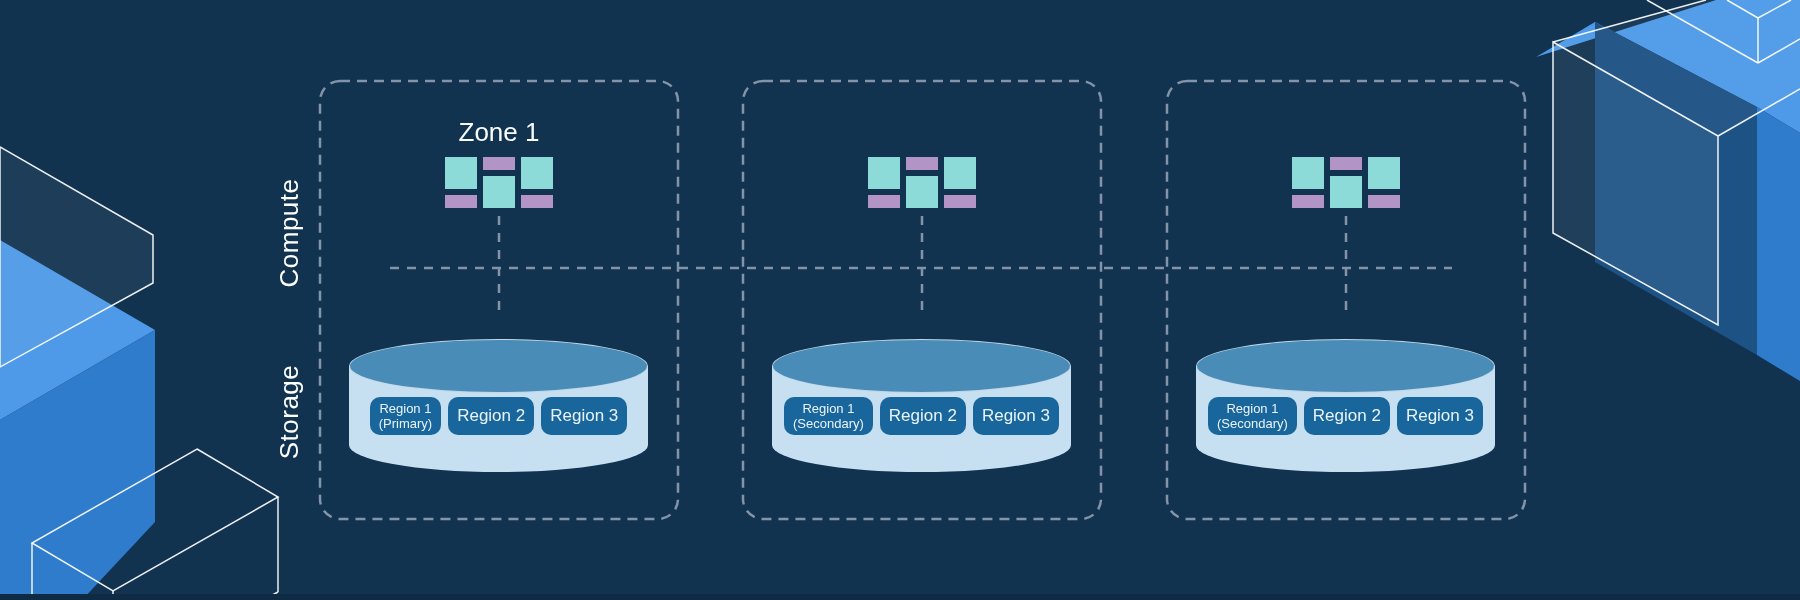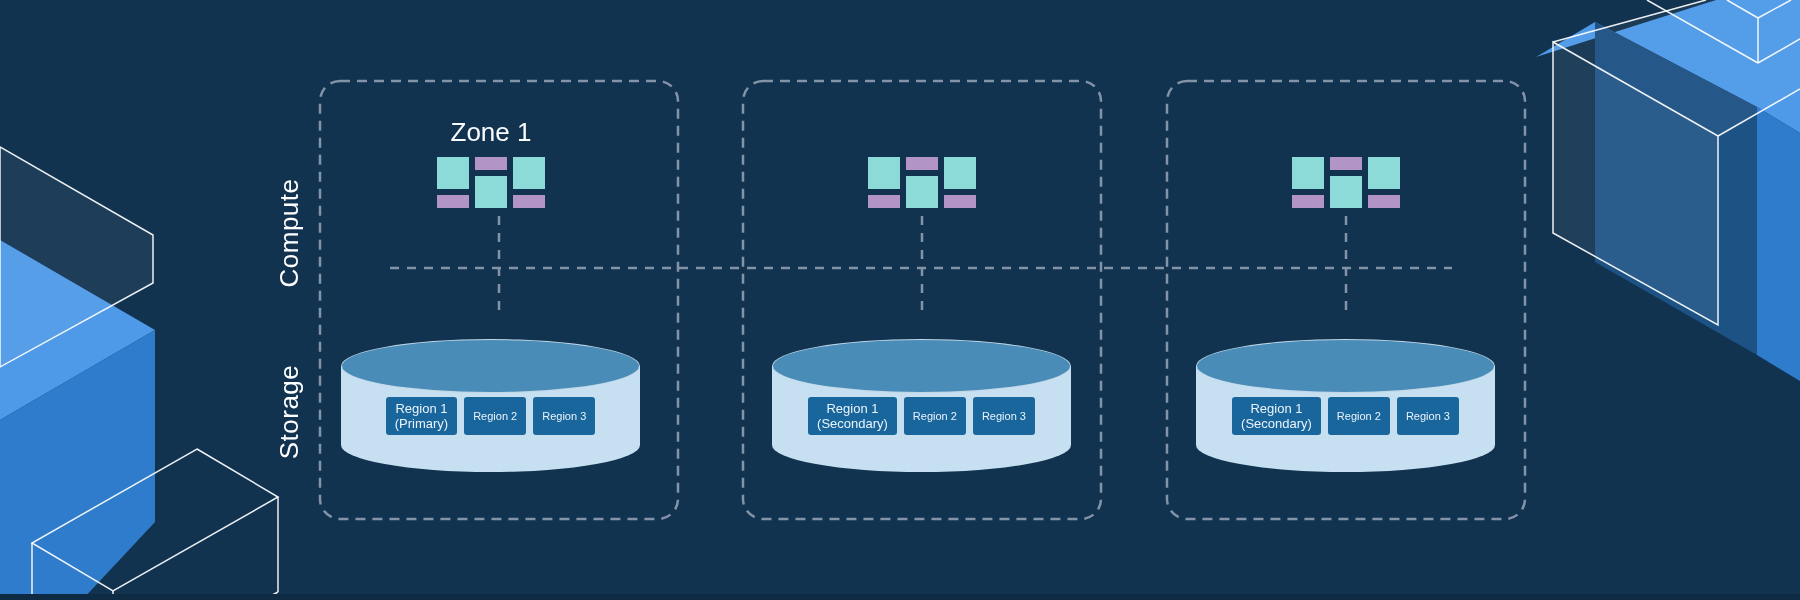--- a/index.html
+++ b/index.html
@@ -52,23 +52,23 @@
     border:1.5px solid rgba(255,255,255,0.65);
     box-sizing:border-box;
   }
   .region-row{
     position:absolute; left:0; top:58px; width:299px; height:38px;
     display:flex; justify-content:center; gap:7px;
   }
   .region{
     height:38px; background:#19669d; color:#eaf3fa;
     display:flex; flex-direction:column; justify-content:center;
-    text-align:center; padding:0 9px; border-radius:3px;
-  }
-  .region-line1{font-size:11px; line-height:16px; white-space:nowrap;}
+    text-align:center; padding:0 9px; border-radius:10px;
+  }
+  .region-line1{font-size:17px; line-height:16px; white-space:nowrap;}
   .region.two-line .region-line1{font-size:13px; line-height:15px;}
   .region-line2{font-size:13px; line-height:15px; white-space:nowrap;}
   .region-line2:empty{display:none;}
 </style>
 </head>
 <body>
 
 <div class="canvas">
 
   <svg class="bg-svg" width="1800" height="600" viewBox="0 0 1800 600">
@@ -119,21 +119,21 @@
       <line x1="922" y1="216" x2="922" y2="316"></line>
       <line x1="1346" y1="216" x2="1346" y2="316"></line>
     </g>
   </svg>
 
   <div class="bottom-strip"></div>
 
   <div class="axis-label axis-compute">Compute</div>
   <div class="axis-label axis-storage">Storage</div>
 
-  <div class="zone" style="left:312px;">
+  <div class="zone" style="left:320px;">
     <div class="zone-title">Zone 1</div>
     <div class="cluster">
       <div class="cluster-col">
         <div class="tile-teal"></div>
         <div class="tile-purple"></div>
       </div>
       <div class="cluster-col">
         <div class="tile-purple"></div>
         <div class="tile-teal"></div>
       </div>

